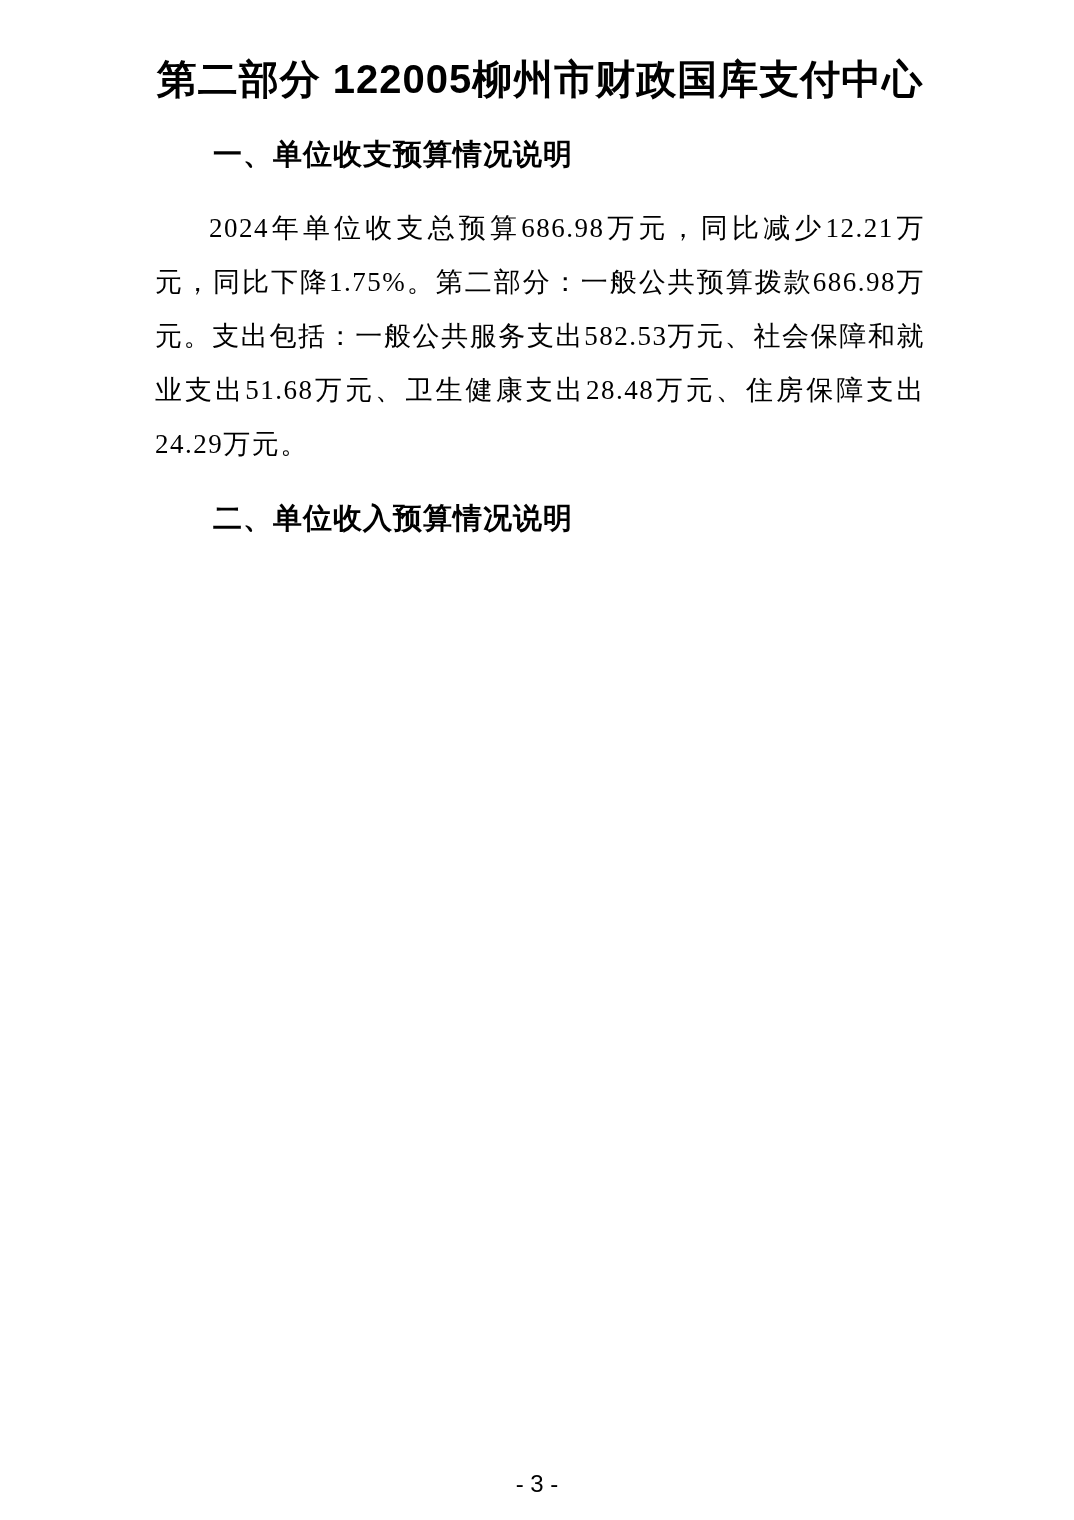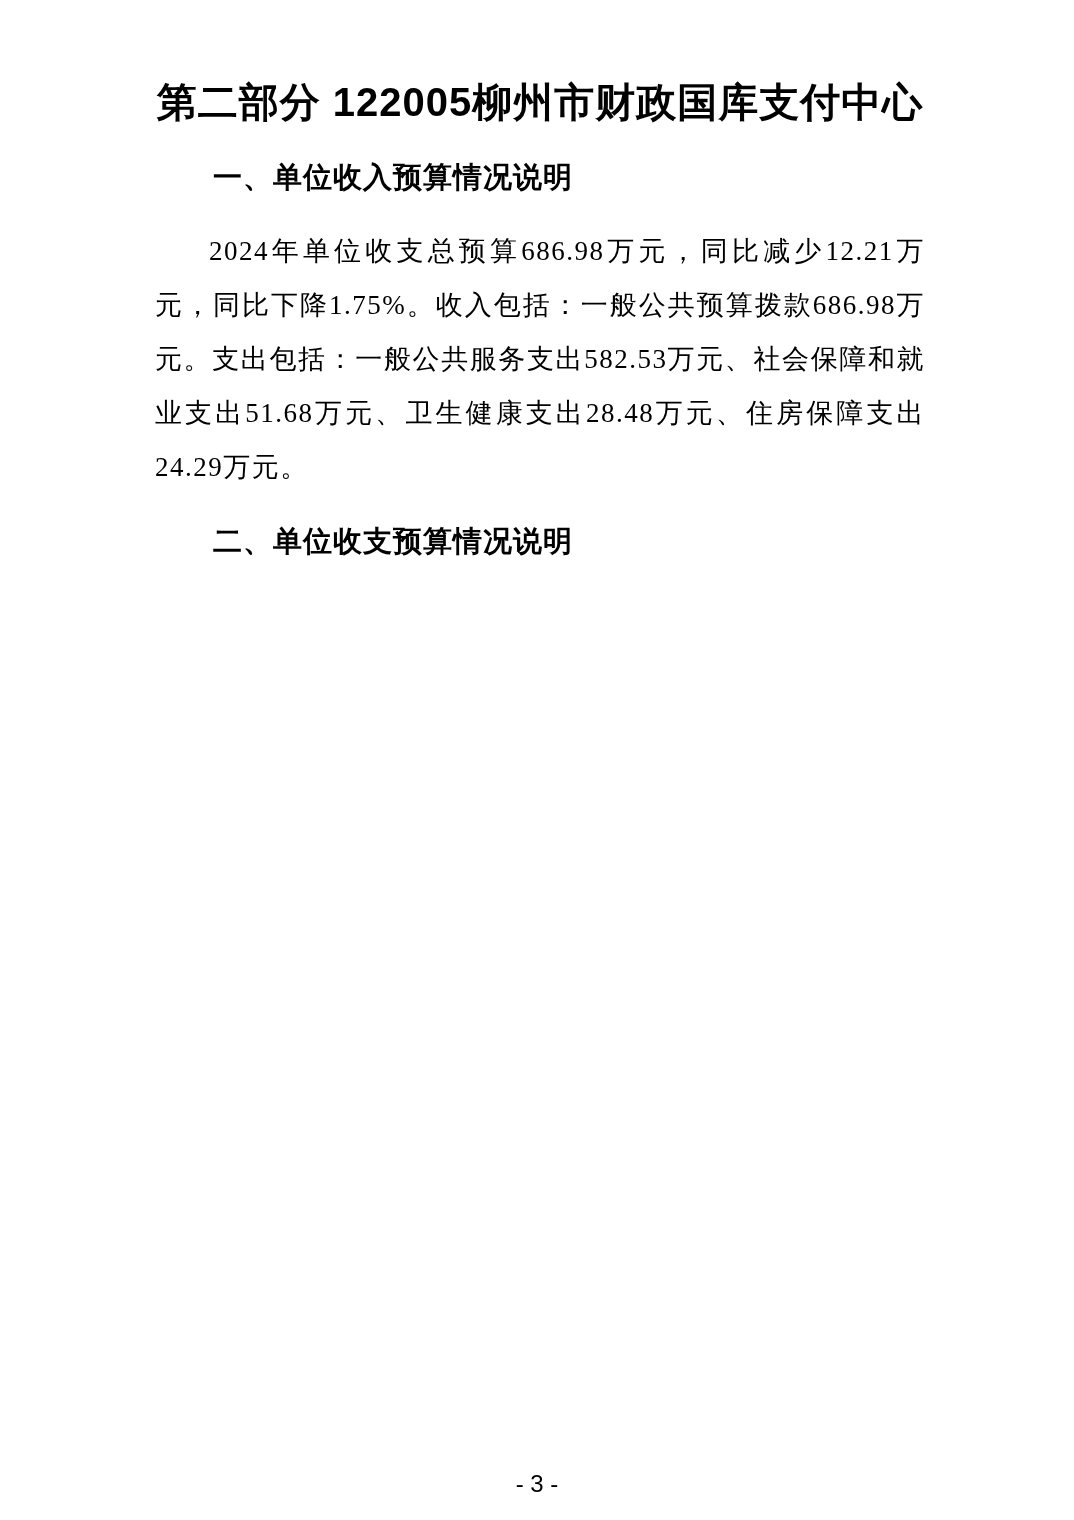--- a/index.html
+++ b/index.html
@@ -14,21 +14,21 @@
     background: #ffffff;
     color: #000000;
     font-family: "Liberation Serif", "DejaVu Serif", serif;
     overflow: hidden;
     box-sizing: border-box;
   }
   .content {
     padding: 0 149px 0 155px;
   }
   .doc-title {
-    padding-top: 75px;
+    padding-top: 52px;
     text-align: center;
     font-family: "Liberation Sans", "DejaVu Sans", sans-serif;
     font-weight: 700;
     font-size: 40px;
     line-height: 55px;
     letter-spacing: 1px;
   }
   .section-heading {
     margin: 26px 0;
     font-family: "Liberation Sans", "DejaVu Sans", sans-serif;
@@ -61,25 +61,25 @@
 <body>
 
 <div class="page">
   <div class="content">
 
     <div class="doc-title">
       <div>第二部分 122005柳州市财政国库支付中心</div>
     </div>
 
     <div>
-      <div class="section-heading">一、单位收入预算情况说明</div>
-      <p class="para">2024年单位收支总预算686.98万元，同比减少12.21万元，同比下降1.75%。收入包括：一般公共预算拨款686.98万元。支出包括：一般公共服务支出582.53万元、社会保障和就业支出51.68万元、卫生健康支出28.48万元、住房保障支出24.29万元。</p>
+      <div class="section-heading">一、单位收支预算情况说明</div>
+      <p class="para">2024年单位收支总预算686.98万元，同比减少12.21万元，同比下降1.75%。第二部分：一般公共预算拨款686.98万元。支出包括：一般公共服务支出582.53万元、社会保障和就业支出51.68万元、卫生健康支出28.48万元、住房保障支出24.29万元。</p>
     </div>
 
     <div>
-      <div class="section-heading">二、单位收支预算情况说明</div>
+      <div class="section-heading">二、单位收入预算情况说明</div>
     </div>
 
 
   </div>
 
   <div class="page-number">- 3 -</div>
 </div>
 
 </body></html>

